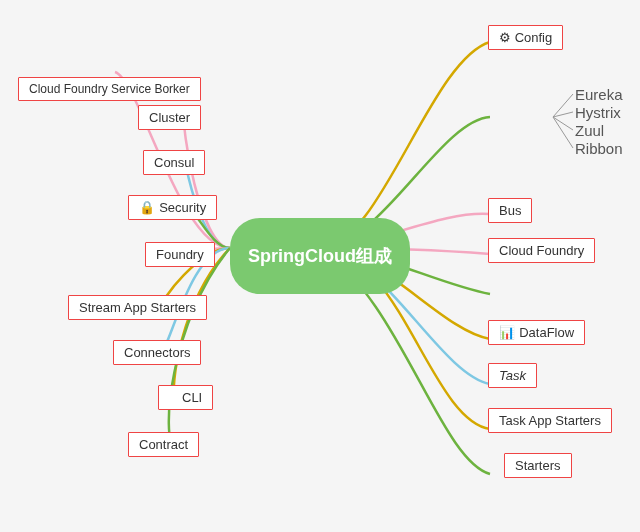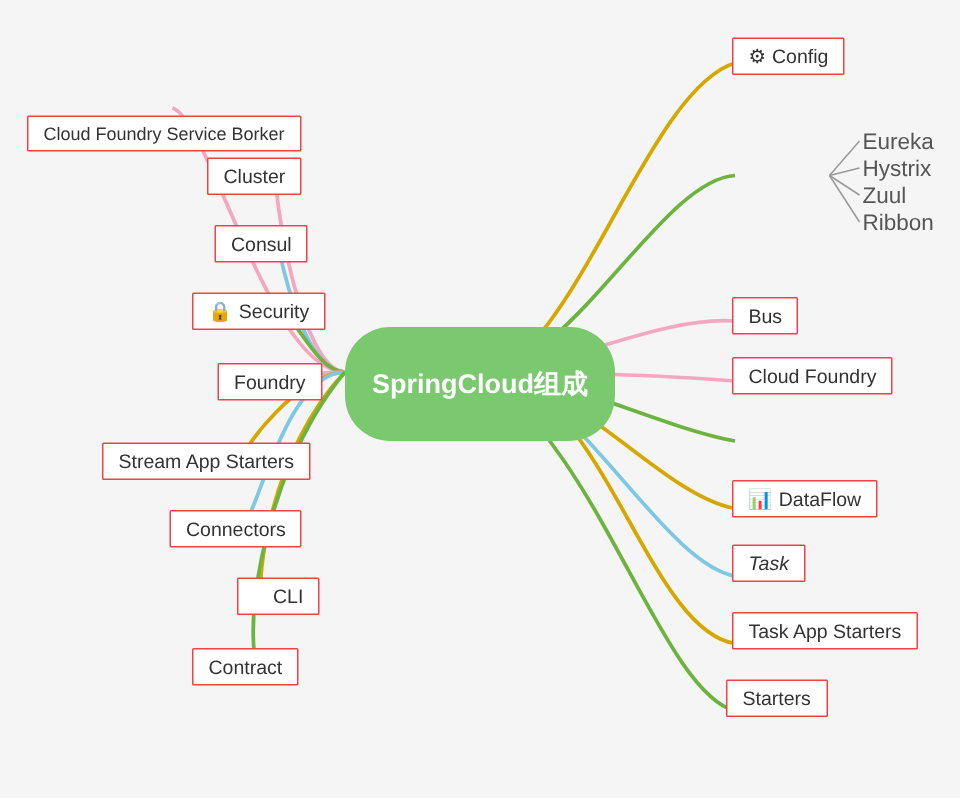--- a/index.html
+++ b/index.html
@@ -150,21 +150,21 @@
   </div>
   <div class="node-box" style="left:488px;top:320px;">
     <span class="node-icon">📊</span><span>DataFlow</span>
   </div>
   <div class="node-box" style="left:488px;top:363px;font-style:italic;">
     <span>Task</span>
   </div>
   <div class="node-box" style="left:488px;top:408px;">
     <span>Task App Starters</span>
   </div>
-  <div class="node-box" style="left:484px;top:453px;">
+  <div class="node-box" style="left:504px;top:453px;">
     <span>Starters</span>
   </div>
 
   <div class="sub-label" style="left:575px;top:86px;">Eureka</div>
   <div class="sub-label" style="left:575px;top:104px;">Hystrix</div>
   <div class="sub-label" style="left:575px;top:122px;">Zuul</div>
   <div class="sub-label" style="left:575px;top:140px;">Ribbon</div>
 </div>
 
 </body></html>

